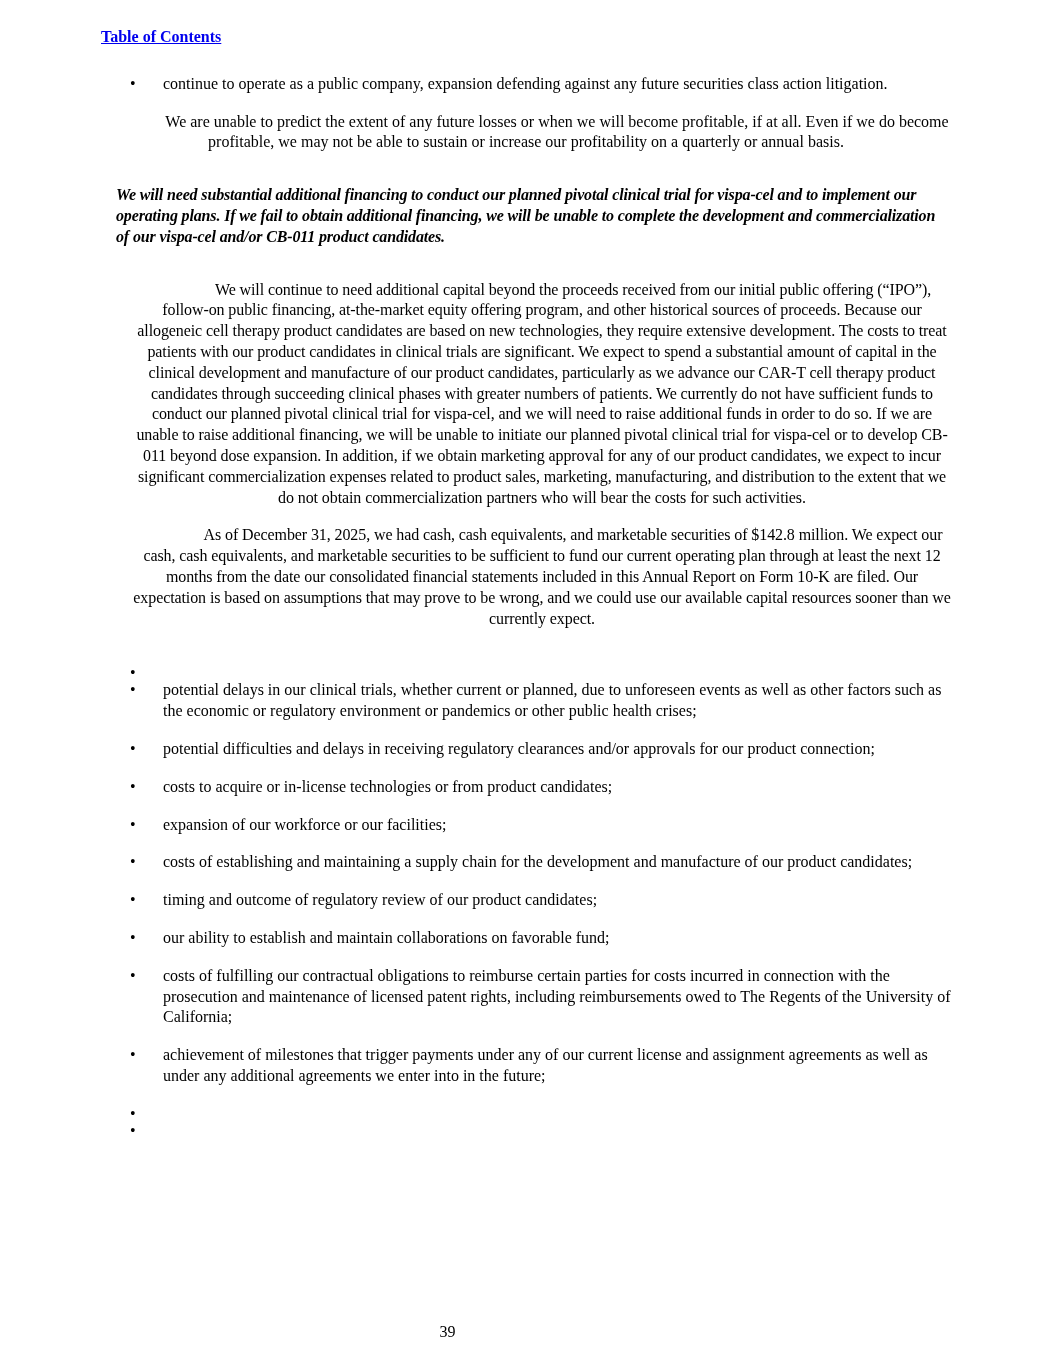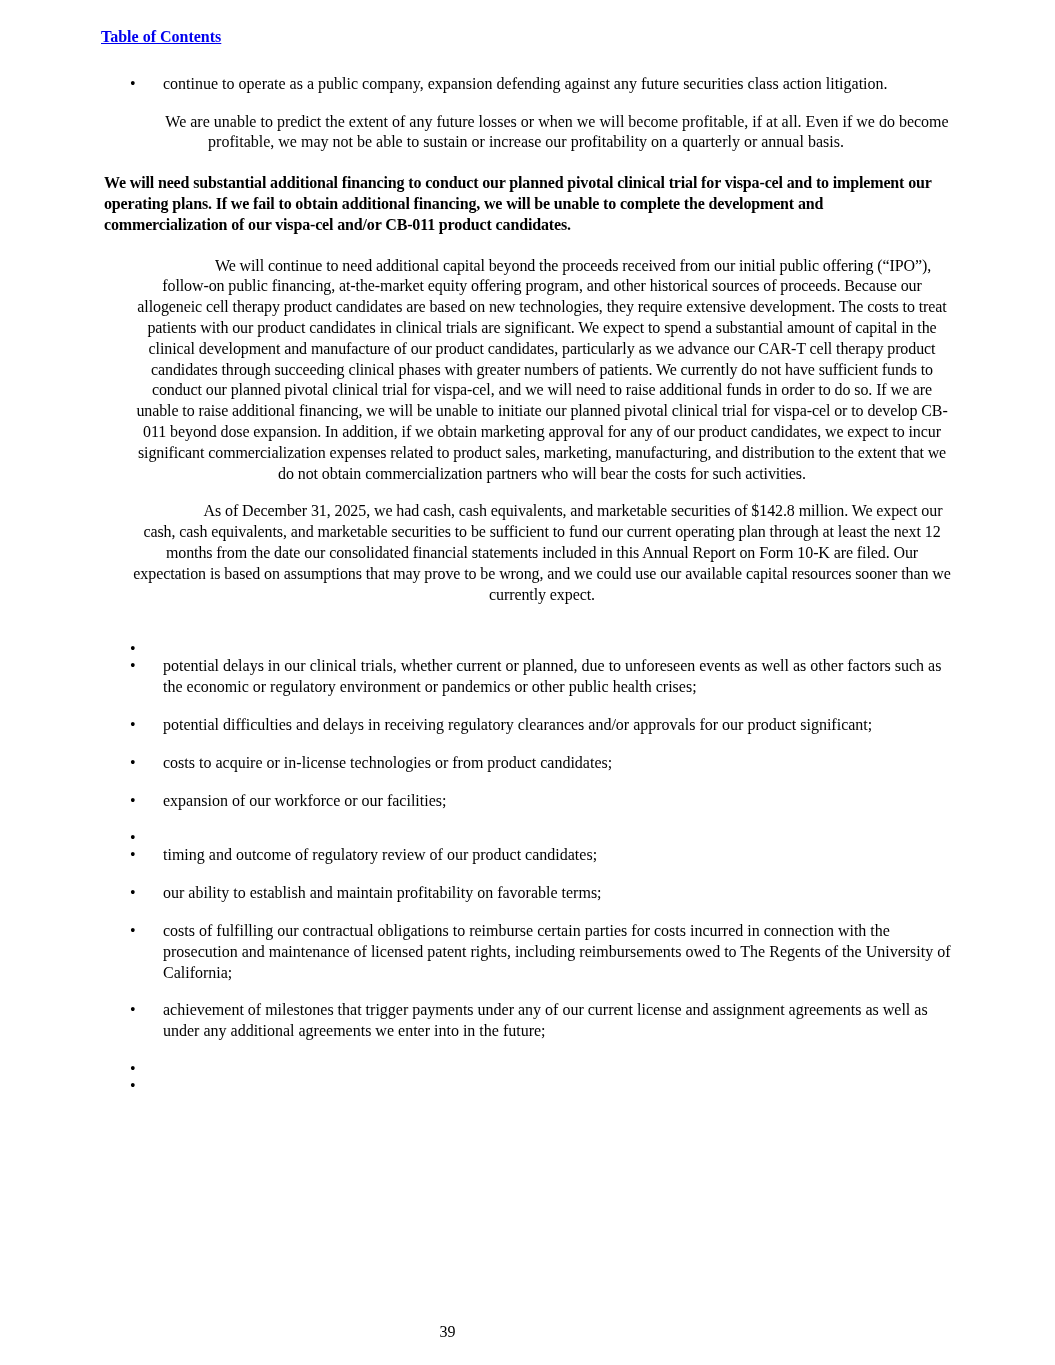--- a/index.html
+++ b/index.html
@@ -41,22 +41,23 @@
       position: absolute;
       left: 29px;
       top: 0;
     }
     .para {
       margin: 0;
       text-indent: 62px;
       text-align: center;
     }
     .heading {
-      margin: 3px;
+      margin: 15px;
       font-weight: bold;
+      font-style: italic;
       letter-spacing: -0.15px;
     }
     .gap-sm { height: 17px; }
     .gap-md { height: 17px; }
     .page-number {
       position: absolute;
       left: 0;
       width: 895px;
       top: 1322px;
       text-align: center;
@@ -107,45 +108,46 @@
       <span class="dot">•</span>
     </p>
     <div class="gap-sm"></div>
     <p class="bullet">
       <span class="dot">•</span>
       <span>potential delays in our clinical trials, whether current or planned, due to unforeseen events as well as other factors such as the economic or regulatory environment or pandemics or other public health crises;</span>
     </p>
     <div class="gap-sm"></div>
     <p class="bullet">
       <span class="dot">•</span>
-      <span>potential difficulties and delays in receiving regulatory clearances and/or approvals for our product significant;</span>
+      <span>potential difficulties and delays in receiving regulatory clearances and/or approvals for our product connection;</span>
     </p>
     <div class="gap-sm"></div>
     <p class="bullet">
       <span class="dot">•</span>
       <span>costs to acquire or in-license technologies or from product candidates;</span>
     </p>
     <div class="gap-sm"></div>
     <p class="bullet">
       <span class="dot">•</span>
       <span>expansion of our workforce or our facilities;</span>
     </p>
     <div class="gap-sm"></div>
     <p class="bullet">
       <span class="dot">•</span>
+      <span>costs of establishing and maintaining a supply chain for the development and manufacture of our product candidates;</span>
     </p>
     <div class="gap-sm"></div>
     <p class="bullet">
       <span class="dot">•</span>
       <span>timing and outcome of regulatory review of our product candidates;</span>
     </p>
     <div class="gap-sm"></div>
     <p class="bullet">
       <span class="dot">•</span>
-      <span>our ability to establish and maintain profitability on favorable terms;</span>
+      <span>our ability to establish and maintain collaborations on favorable fund;</span>
     </p>
     <div class="gap-sm"></div>
     <p class="bullet">
       <span class="dot">•</span>
       <span>costs of fulfilling our contractual obligations to reimburse certain parties for costs incurred in connection with the prosecution and maintenance of licensed patent rights, including reimbursements owed to The Regents of the University of California;</span>
     </p>
     <div class="gap-sm"></div>
     <p class="bullet">
       <span class="dot">•</span>
       <span>achievement of milestones that trigger payments under any of our current license and assignment agreements as well as under any additional agreements we enter into in the future;</span>

